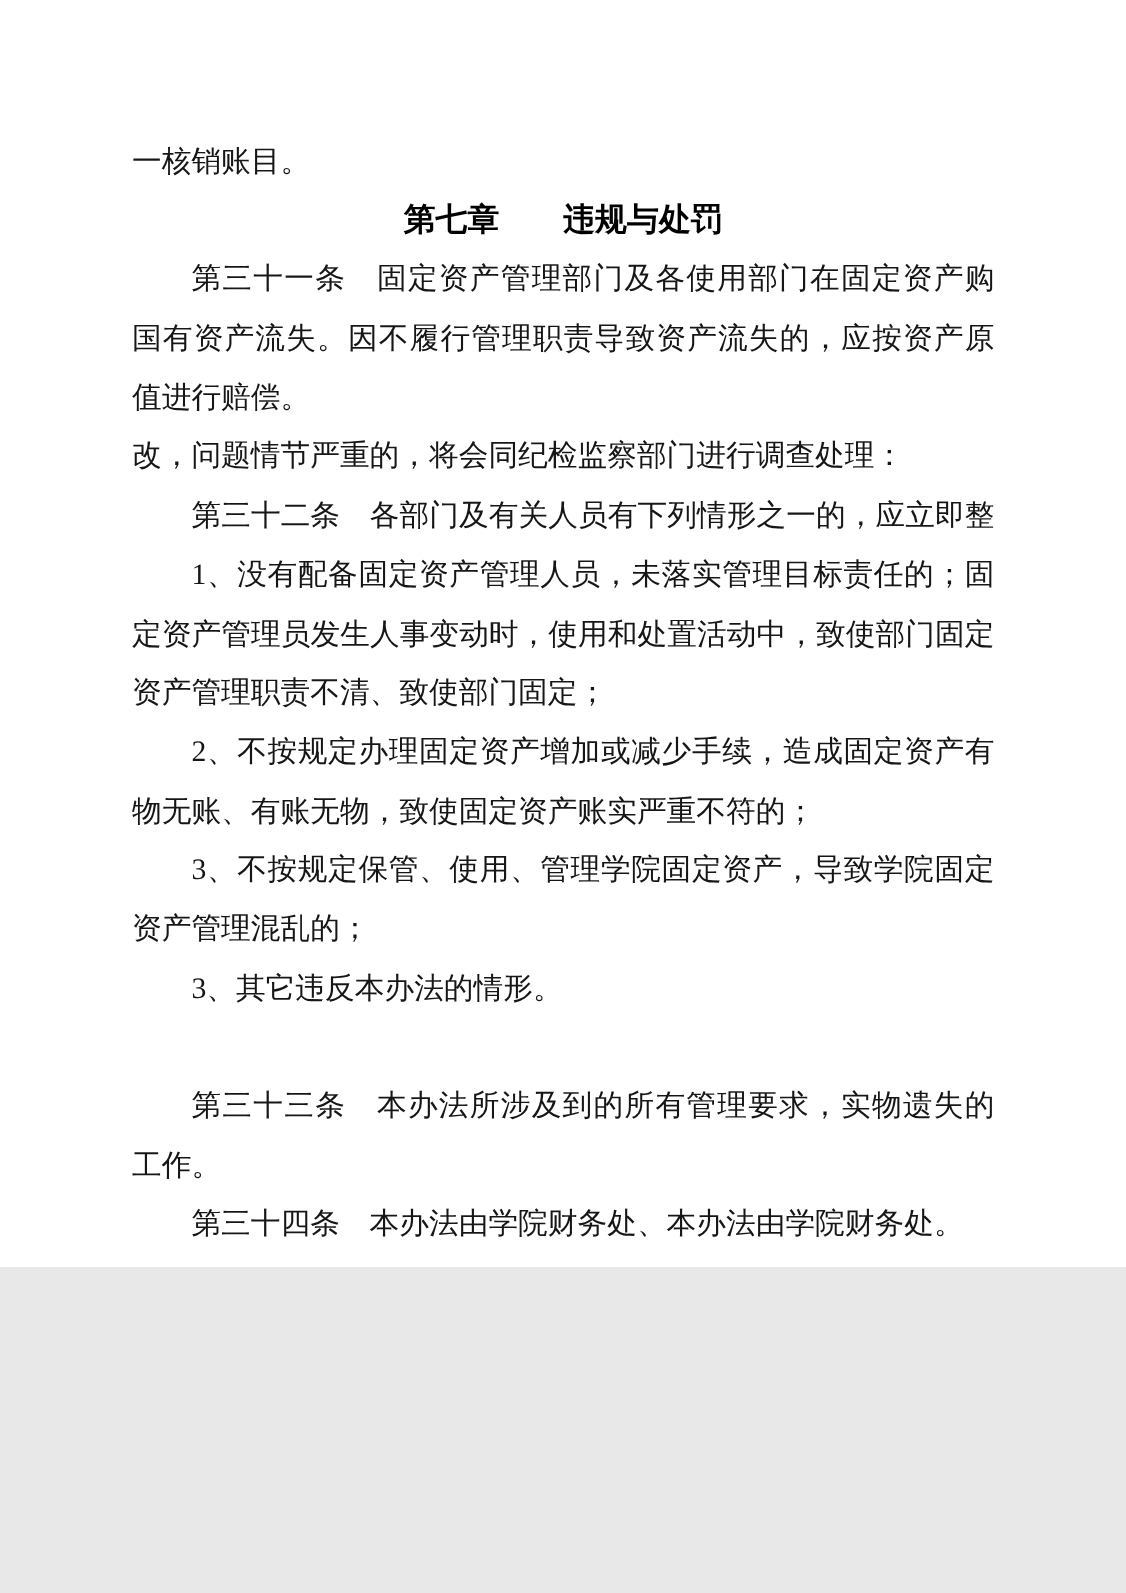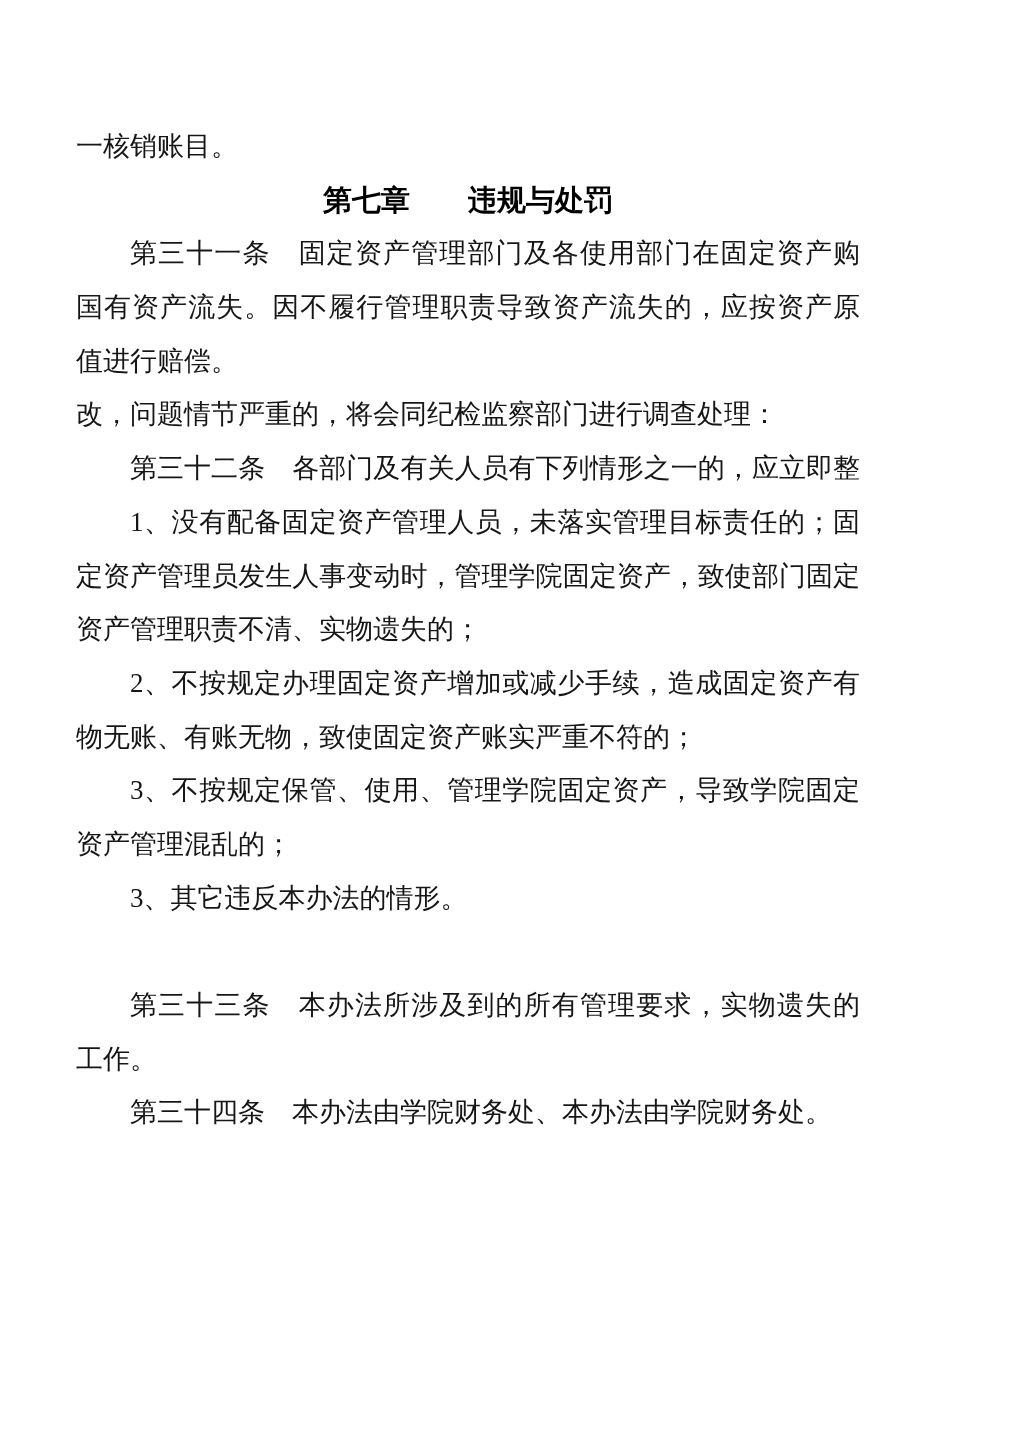--- a/index.html
+++ b/index.html
@@ -3,26 +3,26 @@
 <meta charset="utf-8">
 <style>
   html, body {
     margin: 0;
     padding: 0;
     background: #e8e8e8;
   }
   .page {
     position: relative;
     width: 1024px;
-    height: 1448px;
+    height: 1152px;
     margin: 0 auto;
     background: var(--page-bg, #ffffff);
     overflow: hidden;
     box-sizing: border-box;
-    padding: 120px 120px 0 76px;
+    padding: 120px 120px 0 120px;
   }
   .page-body {
     width: 784px;
     color: var(--text-color, #161616);
     font-family: "Liberation Serif", "DejaVu Serif", serif;
     font-size: 27px;
     line-height: 53.7px;
   }
   .line {
     height: 53.7px;
@@ -61,22 +61,22 @@
 <div class="page">
   <div class="page-body">
     <div class="line end">一核销账目。</div>
     <div class="line heading">第七章　　违规与处罚</div>
     <div class="line indent fill">第三十一条　固定资产管理部门及各使用部门在固定资产购</div>
     <div class="line fill">国有资产流失。因不履行管理职责导致资产流失的，应按资产原</div>
     <div class="line end">值进行赔偿。</div>
     <div class="line end">改，问题情节严重的，将会同纪检监察部门进行调查处理：</div>
     <div class="line indent fill">第三十二条　各部门及有关人员有下列情形之一的，应立即整</div>
     <div class="line indent fill">1、没有配备固定资产管理人员，未落实管理目标责任的；固</div>
-    <div class="line fill">定资产管理员发生人事变动时，管理学院固定资产，致使部门固定</div>
-    <div class="line end">资产管理职责不清、实物遗失的；</div>
+    <div class="line fill">定资产管理员发生人事变动时，使用和处置活动中，致使部门固定</div>
+    <div class="line end">资产管理职责不清、致使部门固定；</div>
     <div class="line indent fill">2、不按规定办理固定资产增加或减少手续，造成固定资产有</div>
     <div class="line end">物无账、有账无物，致使固定资产账实严重不符的；</div>
     <div class="line indent fill">3、不按规定保管、使用、管理学院固定资产，导致学院固定</div>
     <div class="line end">资产管理混乱的；</div>
     <div class="line indent end">3、其它违反本办法的情形。</div>
     <div class="line spacer"></div>
     <div class="line indent fill">第三十三条　本办法所涉及到的所有管理要求，实物遗失的</div>
     <div class="line end">工作。</div>
     <div class="line indent end">第三十四条　本办法由学院财务处、本办法由学院财务处。</div>
   </div>

